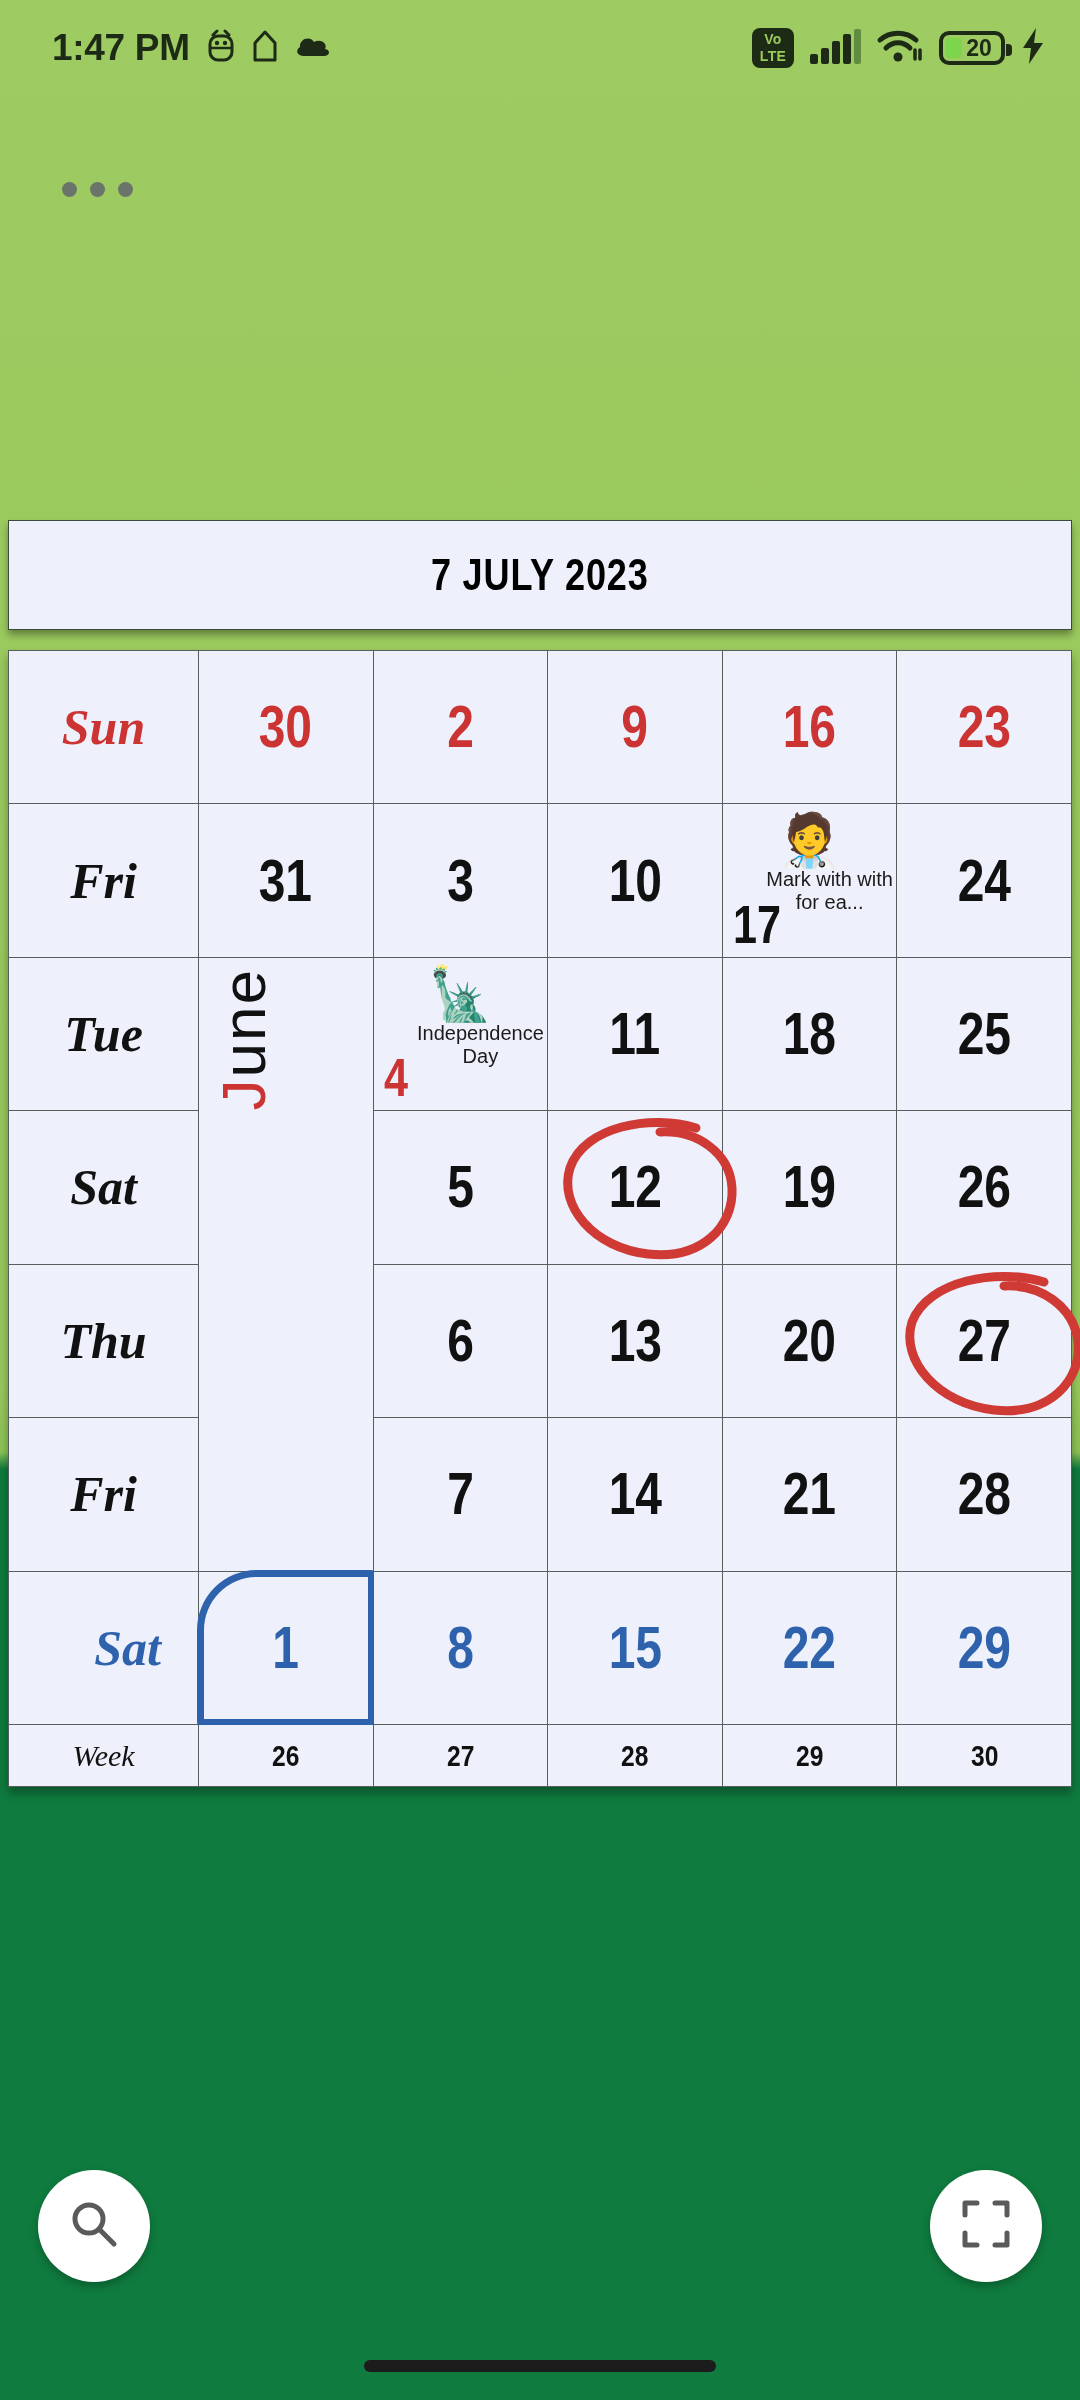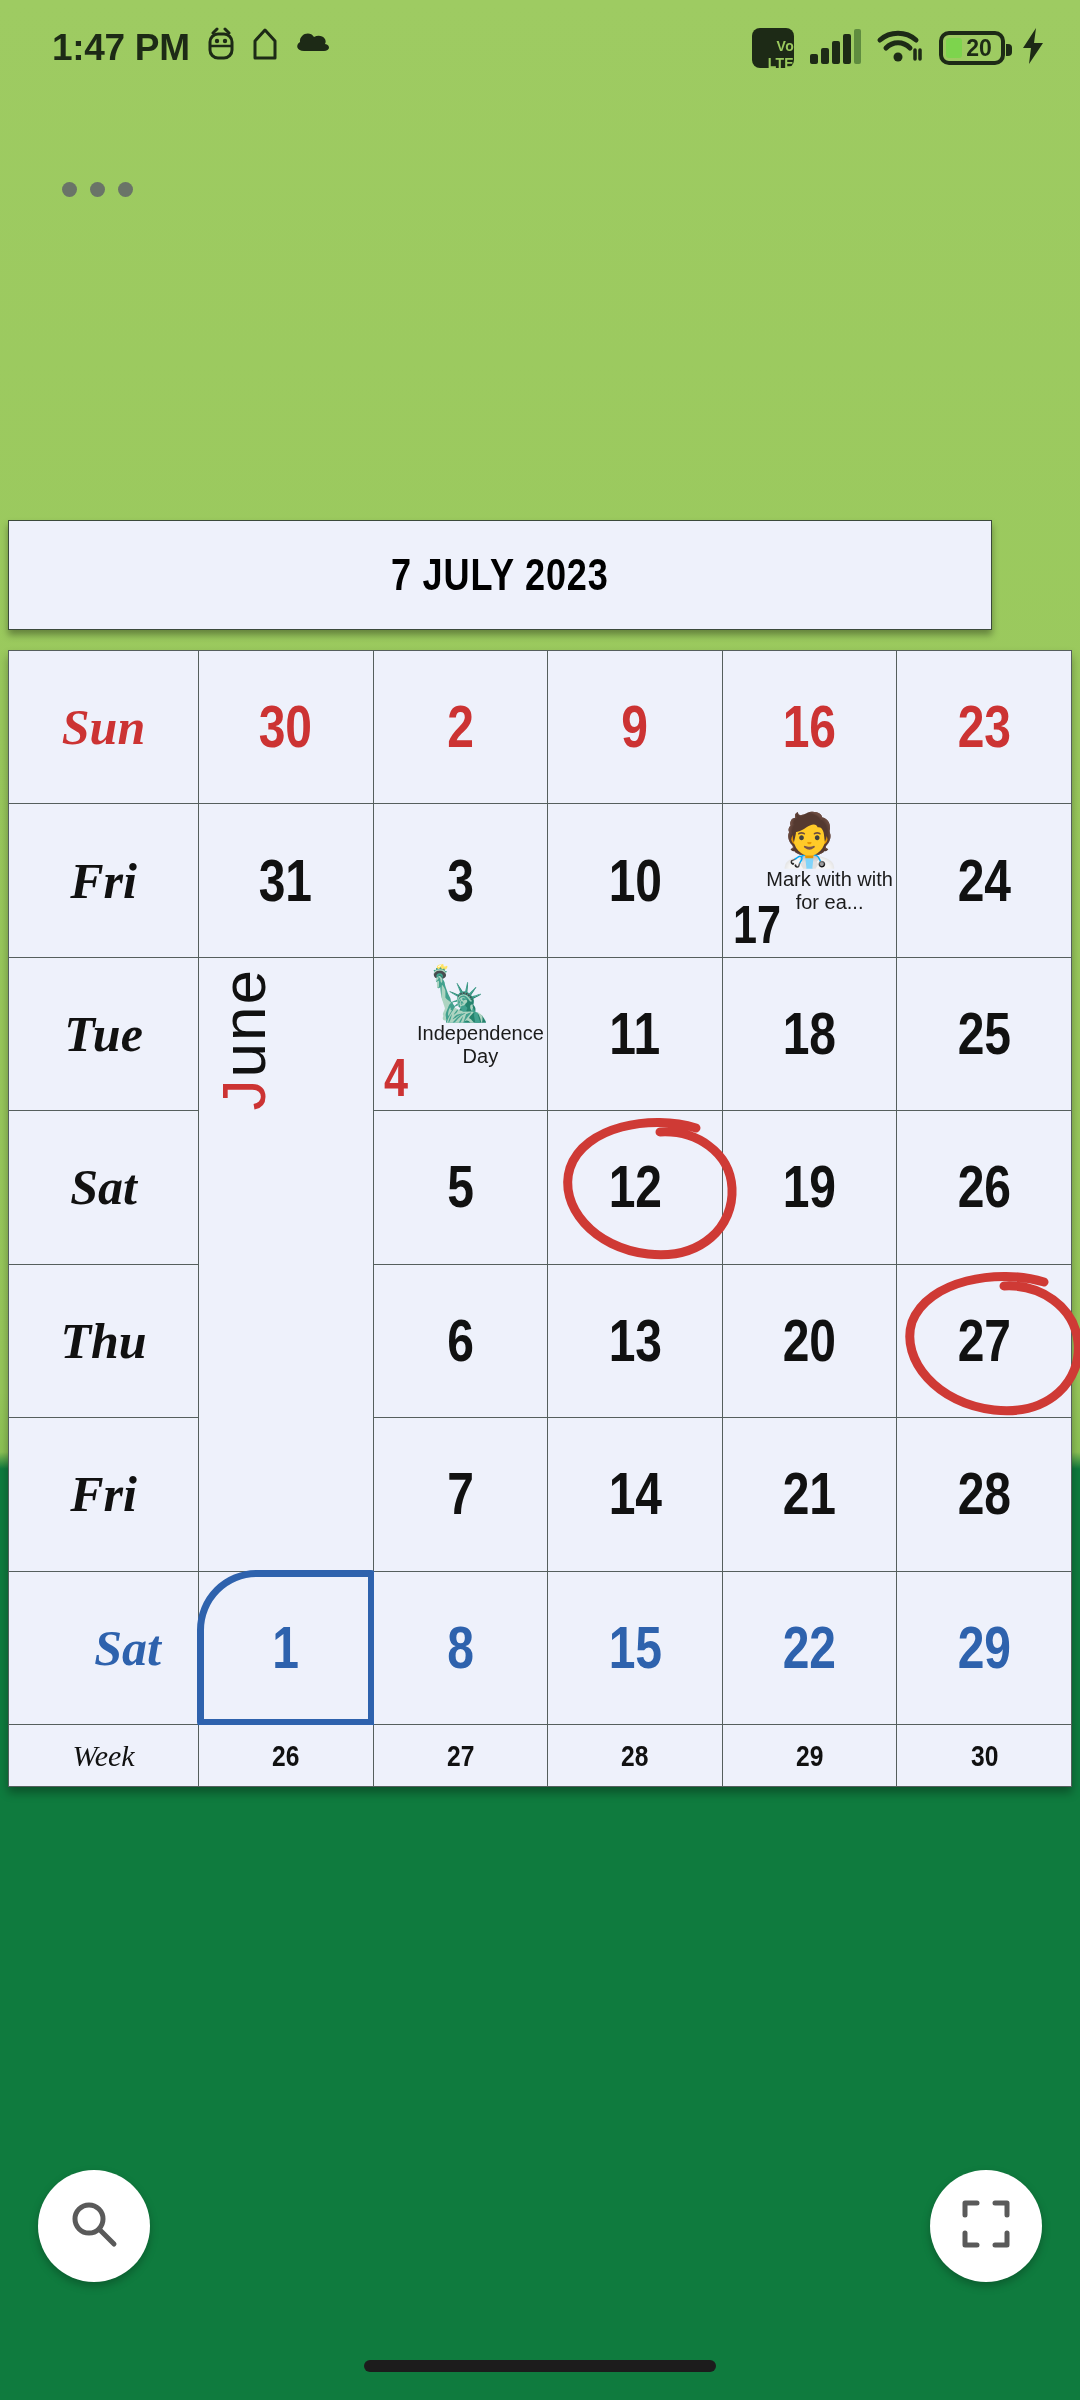--- a/index.html
+++ b/index.html
@@ -35,20 +35,21 @@
     top: 0; left: 0; right: 0;
     height: 96px;
     display: flex;
     align-items: center;
     justify-content: space-between;
     padding: 0 34px 0 52px;
     color: #1f2d16;
   }
   #status-left {
     display: flex;
+    align-items: center;
     gap: 16px;
   }
   #clock {
     font-size: 37px;
     font-weight: 600;
     letter-spacing: -0.3px;
     color: #1d2a16;
   }
   .sb-ico { display: block; }
   #status-right {
@@ -57,22 +58,22 @@
     gap: 15px;
   }
   #volte {
     width: 42px; height: 40px;
     border-radius: 8px;
     background: #1d2a16;
     color: #9ac95d;
     font-size: 14px;
     font-weight: 700;
     line-height: 17px;
-    text-align: right;
-    padding-top: 10px;
+    text-align: center;
+    padding-top: 3px;
     letter-spacing: 0.3px;
   }
   #battery {
     position: relative;
     width: 66px; height: 34px;
     border: 4px solid #1d2a16;
     border-radius: 10px;
     display: flex;
     align-items: center;
   }
@@ -111,21 +112,21 @@
   #overflow span {
     width: 15px; height: 15px;
     border-radius: 50%;
     background: #6a7468;
   }
 
   
   #month-header {
     position: absolute;
     top: 520px; left: 8px;
-    width: 984px;
+    width: 1064px;
     height: 110px;
     background: #eef1fb;
     border: 1px solid #3b4a3b;
     display: flex;
     align-items: center;
     justify-content: center;
     box-shadow: 0 5px 7px rgba(0,0,0,0.35);
     z-index: 4;
   }
   #month-title {

